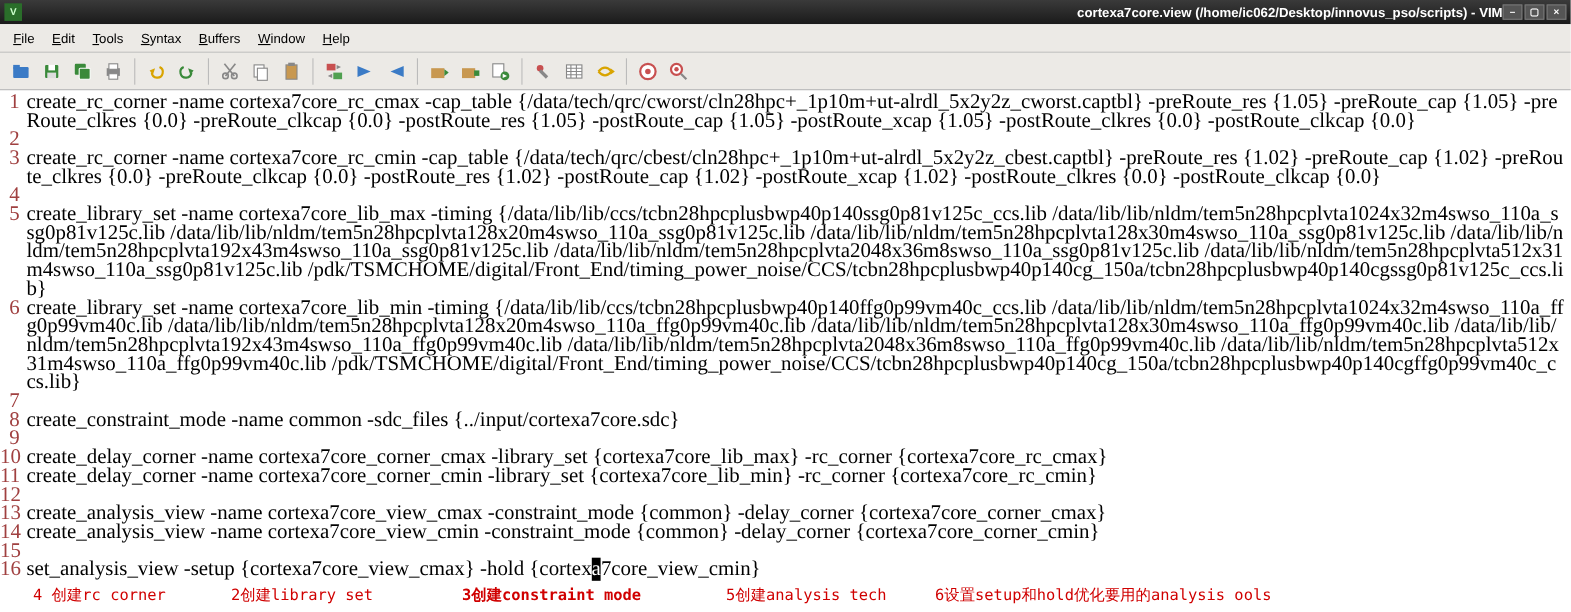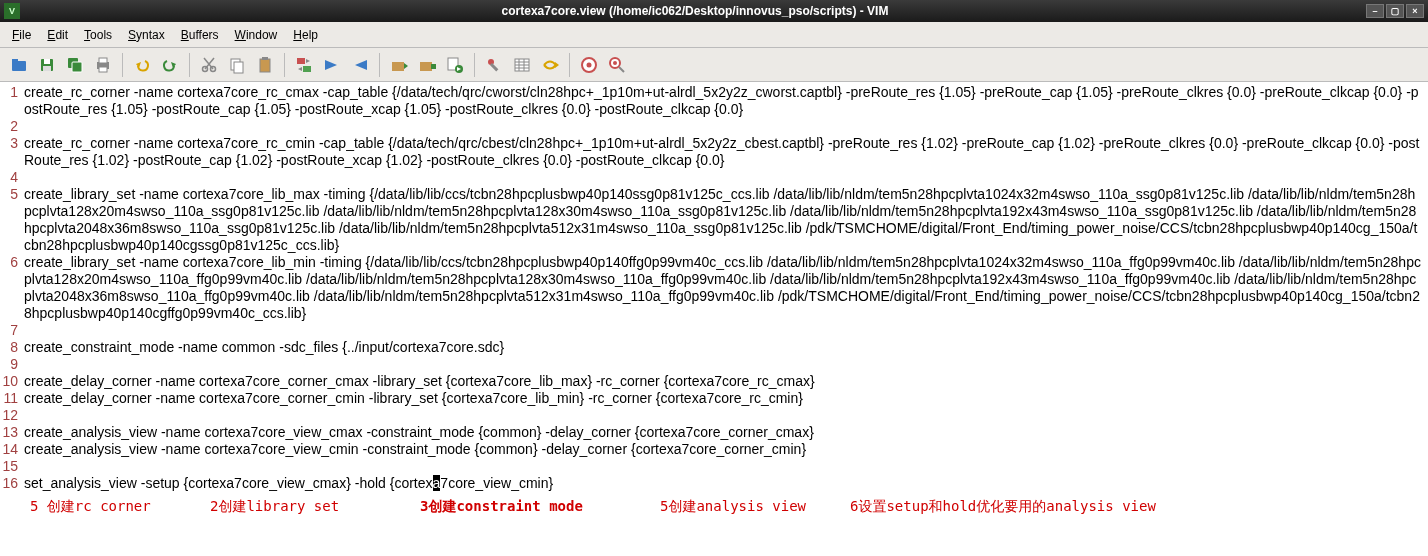--- a/index.html
+++ b/index.html
@@ -1,33 +1,33 @@
 <!DOCTYPE html>
 <html><head>
 <meta charset="utf-8">
 <style>
   * { margin: 0; padding: 0; box-sizing: border-box; }
   body { font-family: sans-serif; font-size: 12px; background: #fff; width: 1428px; }
   
   .titlebar { background: linear-gradient(#3a3a3a, #1a1a1a); color: #fff; height: 22px; display: flex; align-items: center; padding: 0 4px; font-weight: bold; }
   .titlebar .app-icon { width: 16px; height: 16px; background: #2a6e2a; margin-right: 4px; display:flex; align-items:center; justify-content:center; font-size:9px; color:#cfc;}
-  .titlebar .title-text { flex: 1; text-align: center; }
+  .titlebar .title-text { flex: 1; text-align: right; }
   .titlebar .win-controls { display: flex; gap: 2px; }
   .titlebar .win-btn { width: 18px; height: 14px; background: #555; border: 1px solid #777; display:flex; align-items:center; justify-content:center; font-size:9px; cursor:pointer;}
   
   .menubar { background: #eceae6; border-bottom: 1px solid #bbb; height: 26px; display: flex; align-items: center; padding: 0 6px; gap: 4px; }
   .menubar .menu-item { padding: 2px 6px; cursor: pointer; }
   .menubar .menu-item u { text-decoration: underline; }
   
   .toolbar { background: #eceae6; border-bottom: 1px solid #bbb; height: 34px; display: flex; align-items: center; padding: 0 6px; gap: 2px; }
   .toolbar .tb-btn { width: 26px; height: 26px; display:flex; align-items:center; justify-content:center; cursor:pointer; border-radius:2px;}
   .toolbar .sep { width:1px; height:24px; background:#bbb; margin:0 4px;}
   .toolbar svg { width:18px; height:18px; }
   
-  .editor { font-family: Liberation Sans, sans-serif; font-size: 14px; line-height: 17px; padding: 2px 0 0 0; white-space: pre; position:relative; }
+  .editor { font-family: Liberation Serif, serif; font-size: 19px; line-height: 17px; padding: 2px 0 0 0; white-space: pre; position:relative; }
   .gutter { display:inline-block; width: 24px; text-align:right; color:#a04040; padding-right:6px; vertical-align:top;}
   .codeline { display:block; }
   .code-text { display:inline-block; vertical-align:top; width: calc(1428px - 30px); white-space: pre-wrap; word-break: break-all; color:#000;}
   
   .annotations { display:flex; justify-content:flex-start; gap:0; padding: 6px 0 6px 30px; color:#d00000; font-family: "DejaVu Sans Mono", monospace; font-size:14px;}
   .annotations span { display:inline-block; }
   .ann1{width:180px;} .ann2{width:210px;} .ann3{width:240px;font-weight:bold;} .ann4{width:190px;} .ann5{width:190px;} .ann6{}
   
   .cursor-block { background:#000; color:#fff; }
 </style>
@@ -189,18 +189,18 @@
         <circle cx="7" cy="7" r="5" fill="#fff" stroke="#c85050" stroke-width="2"></circle>
         <circle cx="7" cy="7" r="2" fill="#c85050"></circle>
         <line x1="11" y1="11" x2="16" y2="16" stroke="#888" stroke-width="2"></line>
       </svg>
     </div>
 </div>
 
 <div class="editor" id="editor"><span class="codeline"><span class="gutter">1</span><span class="code-text">create_rc_corner -name cortexa7core_rc_cmax -cap_table {/data/tech/qrc/cworst/cln28hpc+_1p10m+ut-alrdl_5x2y2z_cworst.captbl} -preRoute_res {1.05} -preRoute_cap {1.05} -preRoute_clkres {0.0} -preRoute_clkcap {0.0} -postRoute_res {1.05} -postRoute_cap {1.05} -postRoute_xcap {1.05} -postRoute_clkres {0.0} -postRoute_clkcap {0.0}</span></span><span class="codeline"><span class="gutter">2</span><span class="code-text"></span></span><span class="codeline"><span class="gutter">3</span><span class="code-text">create_rc_corner -name cortexa7core_rc_cmin -cap_table {/data/tech/qrc/cbest/cln28hpc+_1p10m+ut-alrdl_5x2y2z_cbest.captbl} -preRoute_res {1.02} -preRoute_cap {1.02} -preRoute_clkres {0.0} -preRoute_clkcap {0.0} -postRoute_res {1.02} -postRoute_cap {1.02} -postRoute_xcap {1.02} -postRoute_clkres {0.0} -postRoute_clkcap {0.0}</span></span><span class="codeline"><span class="gutter">4</span><span class="code-text"></span></span><span class="codeline"><span class="gutter">5</span><span class="code-text">create_library_set -name cortexa7core_lib_max -timing {/data/lib/lib/ccs/tcbn28hpcplusbwp40p140ssg0p81v125c_ccs.lib /data/lib/lib/nldm/tem5n28hpcplvta1024x32m4swso_110a_ssg0p81v125c.lib /data/lib/lib/nldm/tem5n28hpcplvta128x20m4swso_110a_ssg0p81v125c.lib /data/lib/lib/nldm/tem5n28hpcplvta128x30m4swso_110a_ssg0p81v125c.lib /data/lib/lib/nldm/tem5n28hpcplvta192x43m4swso_110a_ssg0p81v125c.lib /data/lib/lib/nldm/tem5n28hpcplvta2048x36m8swso_110a_ssg0p81v125c.lib /data/lib/lib/nldm/tem5n28hpcplvta512x31m4swso_110a_ssg0p81v125c.lib /pdk/TSMCHOME/digital/Front_End/timing_power_noise/CCS/tcbn28hpcplusbwp40p140cg_150a/tcbn28hpcplusbwp40p140cgssg0p81v125c_ccs.lib}</span></span><span class="codeline"><span class="gutter">6</span><span class="code-text">create_library_set -name cortexa7core_lib_min -timing {/data/lib/lib/ccs/tcbn28hpcplusbwp40p140ffg0p99vm40c_ccs.lib /data/lib/lib/nldm/tem5n28hpcplvta1024x32m4swso_110a_ffg0p99vm40c.lib /data/lib/lib/nldm/tem5n28hpcplvta128x20m4swso_110a_ffg0p99vm40c.lib /data/lib/lib/nldm/tem5n28hpcplvta128x30m4swso_110a_ffg0p99vm40c.lib /data/lib/lib/nldm/tem5n28hpcplvta192x43m4swso_110a_ffg0p99vm40c.lib /data/lib/lib/nldm/tem5n28hpcplvta2048x36m8swso_110a_ffg0p99vm40c.lib /data/lib/lib/nldm/tem5n28hpcplvta512x31m4swso_110a_ffg0p99vm40c.lib /pdk/TSMCHOME/digital/Front_End/timing_power_noise/CCS/tcbn28hpcplusbwp40p140cg_150a/tcbn28hpcplusbwp40p140cgffg0p99vm40c_ccs.lib}</span></span><span class="codeline"><span class="gutter">7</span><span class="code-text"></span></span><span class="codeline"><span class="gutter">8</span><span class="code-text">create_constraint_mode -name common -sdc_files {../input/cortexa7core.sdc}</span></span><span class="codeline"><span class="gutter">9</span><span class="code-text"></span></span><span class="codeline"><span class="gutter">10</span><span class="code-text">create_delay_corner -name cortexa7core_corner_cmax -library_set {cortexa7core_lib_max} -rc_corner {cortexa7core_rc_cmax}</span></span><span class="codeline"><span class="gutter">11</span><span class="code-text">create_delay_corner -name cortexa7core_corner_cmin -library_set {cortexa7core_lib_min} -rc_corner {cortexa7core_rc_cmin}</span></span><span class="codeline"><span class="gutter">12</span><span class="code-text"></span></span><span class="codeline"><span class="gutter">13</span><span class="code-text">create_analysis_view -name cortexa7core_view_cmax -constraint_mode {common} -delay_corner {cortexa7core_corner_cmax}</span></span><span class="codeline"><span class="gutter">14</span><span class="code-text">create_analysis_view -name cortexa7core_view_cmin -constraint_mode {common} -delay_corner {cortexa7core_corner_cmin}</span></span><span class="codeline"><span class="gutter">15</span><span class="code-text"></span></span><span class="codeline"><span class="gutter">16</span><span class="code-text">set_analysis_view -setup {cortexa7core_view_cmax} -hold {cortex<span class="cursor-block">a</span>7core_view_cmin}</span></span></div>
 
 <div class="annotations">
-  <span class="ann1">5 创建rc corner</span>
+  <span class="ann1">4 创建rc corner</span>
   <span class="ann2">2创建library set</span>
   <span class="ann3">3创建constraint mode</span>
-  <span class="ann5">5创建analysis view</span>
-  <span class="ann6">6设置setup和hold优化要用的analysis view</span>
+  <span class="ann5">5创建analysis tech</span>
+  <span class="ann6">6设置setup和hold优化要用的analysis ools</span>
 </div>
 
 </body></html>

